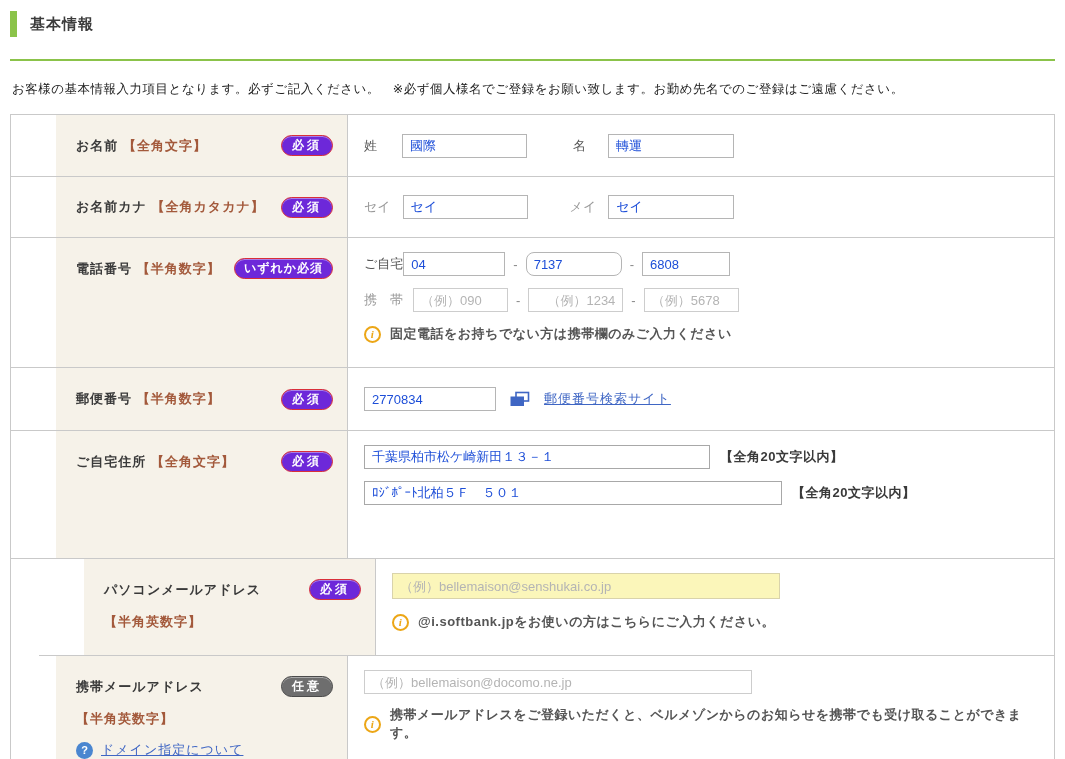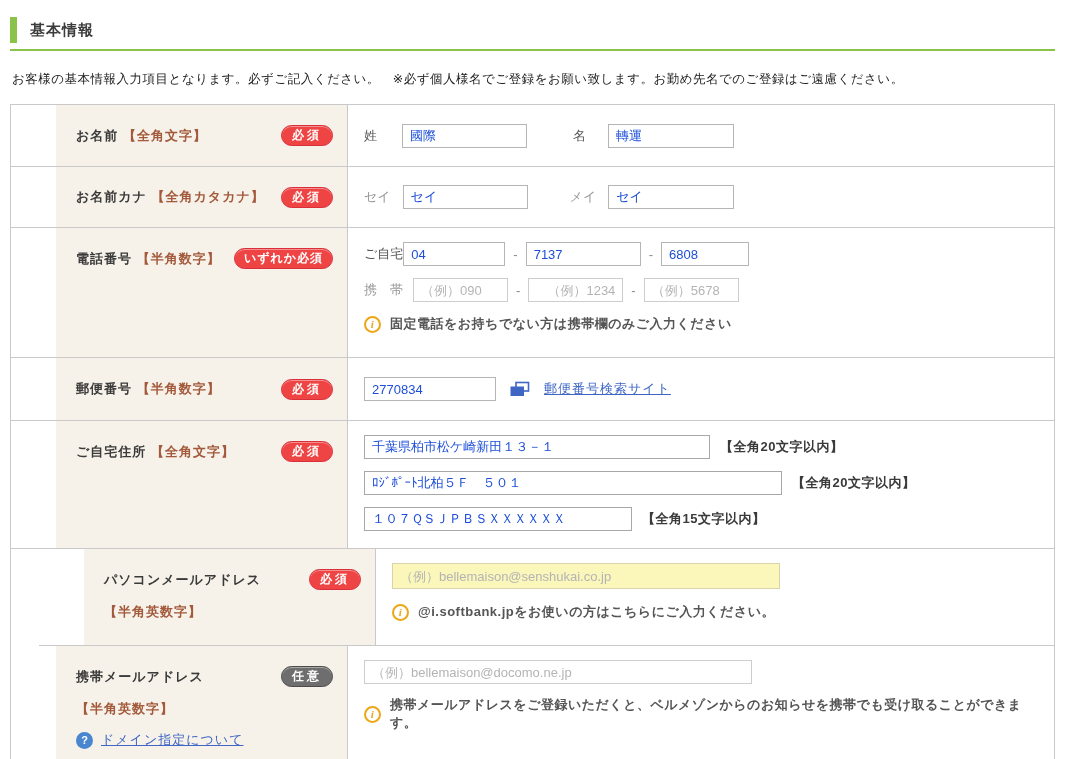--- a/index.html
+++ b/index.html
@@ -3,21 +3,21 @@
 <meta charset="utf-8">
 <style>
   * { margin:0; padding:0; box-sizing:border-box; }
   body {
     font-family: "Liberation Sans", "DejaVu Sans", sans-serif;
     background:#fff; color:#333;
   }
   .page { width:1065px; height:759px; padding:5px 10px 0 10px; background:#fff; overflow:hidden; }
 
   
-  .sec-header { display:flex; align-items:center; border-bottom:2px solid #8bc34a; padding-bottom:6px; margin-top:12px; }
+  .sec-header { display:flex; align-items:center; border-bottom:2px solid #8bc34a; padding-bottom:22px; margin-top:6px; }
   .green-bar { width:7px; height:26px; background:#8bc34a; margin-right:13px; }
   .sec-title { font-size:15px; font-weight:bold; color:#3c3c3c; letter-spacing:1px; }
 
   .intro { font-size:12.5px; color:#222; margin:20px 0 16px 2px; letter-spacing:.5px; }
 
   
   .form-table { border:1px solid #c9c9c9; width:1045px; }
   .form-row { display:flex; border-bottom:1px solid #c9c9c9; align-items:stretch;padding-left:45px; }
   .form-row:last-child { border-bottom:none; }
   .label-cell { width:292px; min-width:292px; background:#f6f2e9; border-right:1px solid #c9c9c9; padding:0 14px 12px 20px; }
@@ -26,21 +26,21 @@
   .row-top .label-cell { padding-top:20px; }
   .row-top .content-cell { padding-top:14px; }
 
   .label-line { display:flex; justify-content:space-between; align-items:center; width:100%; }
   .row-label { font-size:13px; font-weight:bold; color:#3a3a3a; letter-spacing:1px; }
   .fmt { color:#a3593b; }
   .label-sub { margin-top:13px; font-size:13px; font-weight:bold; color:#a3593b; letter-spacing:1px; }
 
   .badge { display:inline-flex; align-items:center; justify-content:center; height:21px; padding:0 10px;
            border-radius:11px; color:#fff; font-size:12px; font-weight:bold; letter-spacing:3px; white-space:nowrap; }
-  .badge-required { background:#ef4444; border:1px solid #d92f3a; box-shadow:inset 0 1px 0 rgba(255,255,255,.4); }
+  .badge-required { background:#6d28d9; border:1px solid #d92f3a; box-shadow:inset 0 1px 0 rgba(255,255,255,.4); }
   .badge-either { letter-spacing:1px; padding:0 9px; }
   .badge-optional { background:#6e6e6e; border:1px solid #4b4b4b; box-shadow:inset 0 1px 0 rgba(255,255,255,.4); }
 
   .ipt { height:24px; border:1px solid #b5b5b5; background:#fff; padding:2px 7px; font-size:13px; color:#1d4ed8; font-family:inherit; }
   .ipt::placeholder { color:#b4b4b4; }
   .ipt-yellow { background:#fbf6ba; border-color:#d9d3ab; height:26px; }
 
   .field-label { font-size:13px; color:#555; }
   .field-label.gray { color:#999; }
   .inline { display:flex; align-items:center; }
@@ -118,21 +118,21 @@
         <div class="label-line">
           <span class="row-label"><span>電話番号</span> <span class="fmt">【半角数字】</span></span>
           <span class="badge badge-required badge-either">いずれか必須</span>
         </div>
       </div>
       <div class="content-cell">
         <div class="inline">
           <span class="field-label">ご自宅</span>
           <input class="ipt" style="width: 102px; " value="04">
           <span class="dash">-</span>
-          <input class="ipt" style="width: 115px;" value="7137">
+          <input class="ipt" style="width: 96px; border-radius: 8px;" value="7137">
           <span class="dash">-</span>
           <input class="ipt" style="width: 88px;" value="6808">
         </div>
         <div class="inline mt12">
           <span class="field-label gray">携　帯</span>
           <input class="ipt" style="width: 95px; margin-left: 10px; border-color: rgb(205, 205, 205);" placeholder="（例）090">
           <span class="dash">-</span>
           <input class="ipt" style="width: 95px; border-color: rgb(205, 205, 205); text-align: right;" placeholder="（例）1234">
           <span class="dash">-</span>
           <input class="ipt" style="width: 95px; border-color: rgb(205, 205, 205);" placeholder="（例）5678">
@@ -174,24 +174,20 @@
       </div>
       <div class="content-cell">
         <div class="inline">
           <input class="ipt" style="width: 346px; border-color: rgb(168, 168, 168);" value="千葉県柏市松ケ崎新田１３－１">
           <span class="cap-note">【全角20文字以内】</span>
         </div>
         <div class="inline mt12">
           <input class="ipt" style="width: 418px; border-color: rgb(168, 168, 168);" value="ﾛｼﾞﾎﾟｰﾄ北柏５Ｆ　５０１">
           <span class="cap-note">【全角20文字以内】</span>
         </div>
-        <div class="inline mt12">
-          <input class="ipt" style="width: 268px; border-color: rgb(168, 168, 168);" value="１０７ＱＳＪＰＢＳＸＸＸＸＸＸ">
-          <span class="cap-note">【全角15文字以内】</span>
-        </div>
       </div>
     </div>
 
     <div class="form-row row-top r6">
       <div class="label-cell">
         <div class="label-line">
           <span class="row-label">パソコンメールアドレス</span>
           <span class="badge badge-required">必須</span>
         </div>
         <div class="label-sub">【半角英数字】</div>

